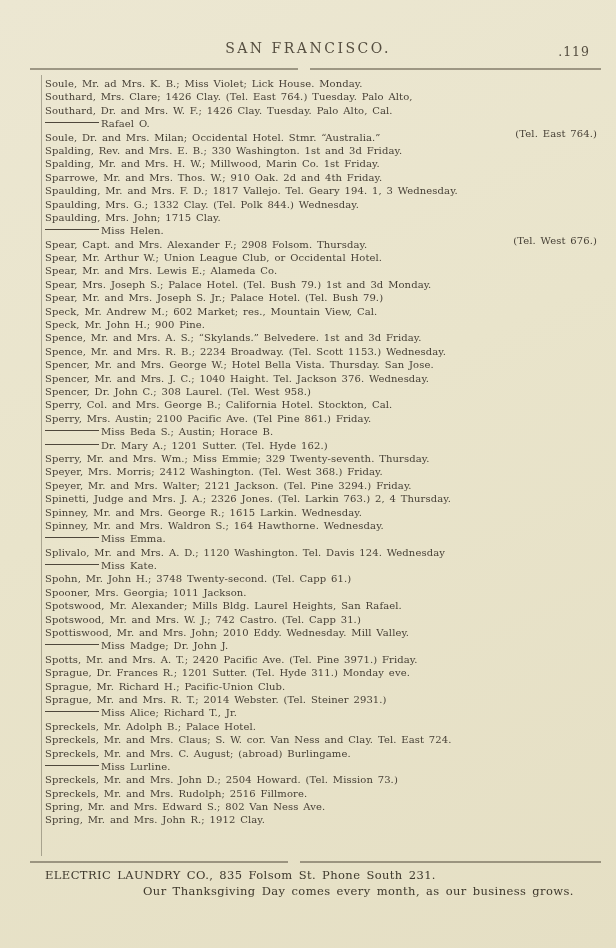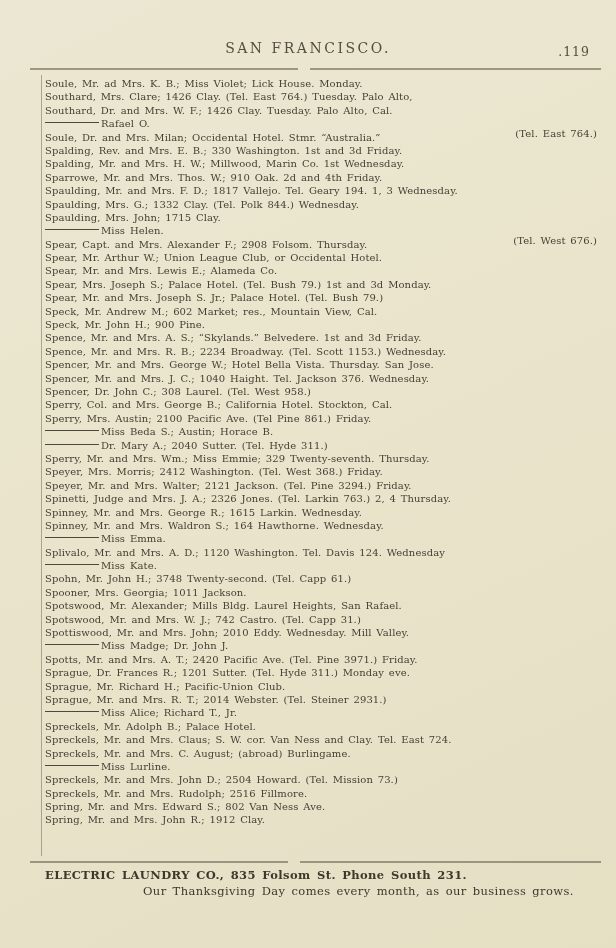--- a/index.html
+++ b/index.html
@@ -39,21 +39,21 @@
   .line{position:relative;height:13.4px;}
   .dash{
     display:inline-block;width:54px;height:1px;
     border-top:1.5px solid #4e473b;
     vertical-align:3px;margin-right:2px;
   }
   .right{position:absolute;right:8px;top:0;margin-top:10px;}
   
   .f1{
     position:absolute;top:868px;left:45px;
-    font-size:11.5px;font-weight:bold;letter-spacing:0.4px;
+    font-size:11.5px;font-weight:normal;letter-spacing:0.4px;
     color:#3e382c;word-spacing:2px;
   }
   .f2{
     position:absolute;top:884px;left:143px;
     font-size:11.5px;font-weight:normal;letter-spacing:0.4px;
     color:#3e382c;word-spacing:2px;
   }
 </style>
 </head>
 <body>
@@ -67,42 +67,42 @@
   <div class="rule top-b"></div>
   <div class="rule v"></div>
 
   <div class="entries">
       <div class="line"><span>Soule, Mr. ad Mrs. K. B.; Miss Violet; Lick House.  Monday.</span></div>
       <div class="line"><span>Southard, Mrs. Clare; 1426 Clay.  (Tel. East 764.)  Tuesday.  Palo Alto,</span></div>
       <div class="line"><span>Southard, Dr. and Mrs. W. F.; 1426 Clay.  Tuesday.  Palo Alto, Cal.</span></div>
       <div class="line"><span class="dash"></span><span>Rafael O.</span><span class="right">(Tel. East 764.)</span></div>
       <div class="line"><span>Soule, Dr. and Mrs. Milan; Occidental Hotel.  Stmr. “Australia.”</span></div>
       <div class="line"><span>Spalding, Rev. and Mrs. E. B.; 330 Washington.  1st and 3d Friday.</span></div>
-      <div class="line"><span>Spalding, Mr. and Mrs. H. W.; Millwood, Marin Co.  1st Wednesday.</span></div>
+      <div class="line"><span>Spalding, Mr. and Mrs. H. W.; Millwood, Marin Co.  1st Friday.</span></div>
       <div class="line"><span>Sparrowe, Mr. and Mrs. Thos. W.; 910 Oak.  2d and 4th Friday.</span></div>
       <div class="line"><span>Spaulding, Mr. and Mrs. F. D.; 1817 Vallejo. Tel. Geary 194. 1, 3 Wednesday.</span></div>
       <div class="line"><span>Spaulding, Mrs. G.; 1332 Clay.  (Tel. Polk 844.)  Wednesday.</span></div>
       <div class="line"><span>Spaulding, Mrs. John; 1715 Clay.</span></div>
       <div class="line"><span class="dash"></span><span>Miss Helen.</span><span class="right">(Tel. West 676.)</span></div>
       <div class="line"><span>Spear, Capt. and Mrs. Alexander F.; 2908 Folsom.  Thursday.</span></div>
       <div class="line"><span>Spear, Mr. Arthur W.; Union League Club, or Occidental Hotel.</span></div>
       <div class="line"><span>Spear, Mr. and Mrs. Lewis E.; Alameda Co.</span></div>
       <div class="line"><span>Spear, Mrs. Joseph S.; Palace Hotel.  (Tel. Bush 79.)  1st and 3d Monday.</span></div>
       <div class="line"><span>Spear, Mr. and Mrs. Joseph S. Jr.; Palace Hotel.  (Tel. Bush 79.)</span></div>
       <div class="line"><span>Speck, Mr. Andrew M.; 602 Market; res., Mountain View, Cal.</span></div>
       <div class="line"><span>Speck, Mr. John H.; 900 Pine.</span></div>
       <div class="line"><span>Spence, Mr. and Mrs. A. S.; “Skylands.” Belvedere.  1st and 3d Friday.</span></div>
       <div class="line"><span>Spence, Mr. and Mrs. R. B.; 2234 Broadway.  (Tel. Scott 1153.)  Wednesday.</span></div>
       <div class="line"><span>Spencer, Mr. and Mrs. George W.; Hotel Bella Vista. Thursday. San Jose.</span></div>
       <div class="line"><span>Spencer, Mr. and Mrs. J. C.; 1040 Haight. Tel. Jackson 376.  Wednesday.</span></div>
       <div class="line"><span>Spencer, Dr. John C.; 308 Laurel.  (Tel. West 958.)</span></div>
       <div class="line"><span>Sperry, Col. and Mrs. George B.; California Hotel.  Stockton, Cal.</span></div>
       <div class="line"><span>Sperry, Mrs. Austin; 2100 Pacific Ave. (Tel Pine 861.)  Friday.</span></div>
       <div class="line"><span class="dash"></span><span>Miss Beda S.; Austin; Horace B.</span></div>
-      <div class="line"><span class="dash"></span><span>Dr. Mary A.; 2040 Sutter.  (Tel. Hyde 311.)</span></div>
+      <div class="line"><span class="dash"></span><span>Dr. Mary A.; 1201 Sutter.  (Tel. Hyde 162.)</span></div>
       <div class="line"><span>Sperry, Mr. and Mrs. Wm.; Miss Emmie; 329 Twenty-seventh. Thursday.</span></div>
       <div class="line"><span>Speyer, Mrs. Morris; 2412 Washington. (Tel. West 368.) Friday.</span></div>
       <div class="line"><span>Speyer, Mr. and Mrs. Walter; 2121 Jackson. (Tel. Pine 3294.)  Friday.</span></div>
       <div class="line"><span>Spinetti, Judge and Mrs. J. A.; 2326 Jones.  (Tel. Larkin 763.) 2, 4 Thursday.</span></div>
       <div class="line"><span>Spinney, Mr. and Mrs. George R.; 1615 Larkin.  Wednesday.</span></div>
       <div class="line"><span>Spinney, Mr. and Mrs. Waldron S.; 164 Hawthorne.  Wednesday.</span></div>
       <div class="line"><span class="dash"></span><span>Miss Emma.</span></div>
       <div class="line"><span>Splivalo, Mr. and Mrs. A. D.; 1120 Washington. Tel. Davis 124. Wednesday</span></div>
       <div class="line"><span class="dash"></span><span>Miss Kate.</span></div>
       <div class="line"><span>Spohn, Mr. John H.; 3748 Twenty-second.  (Tel. Capp 61.)</span></div>

